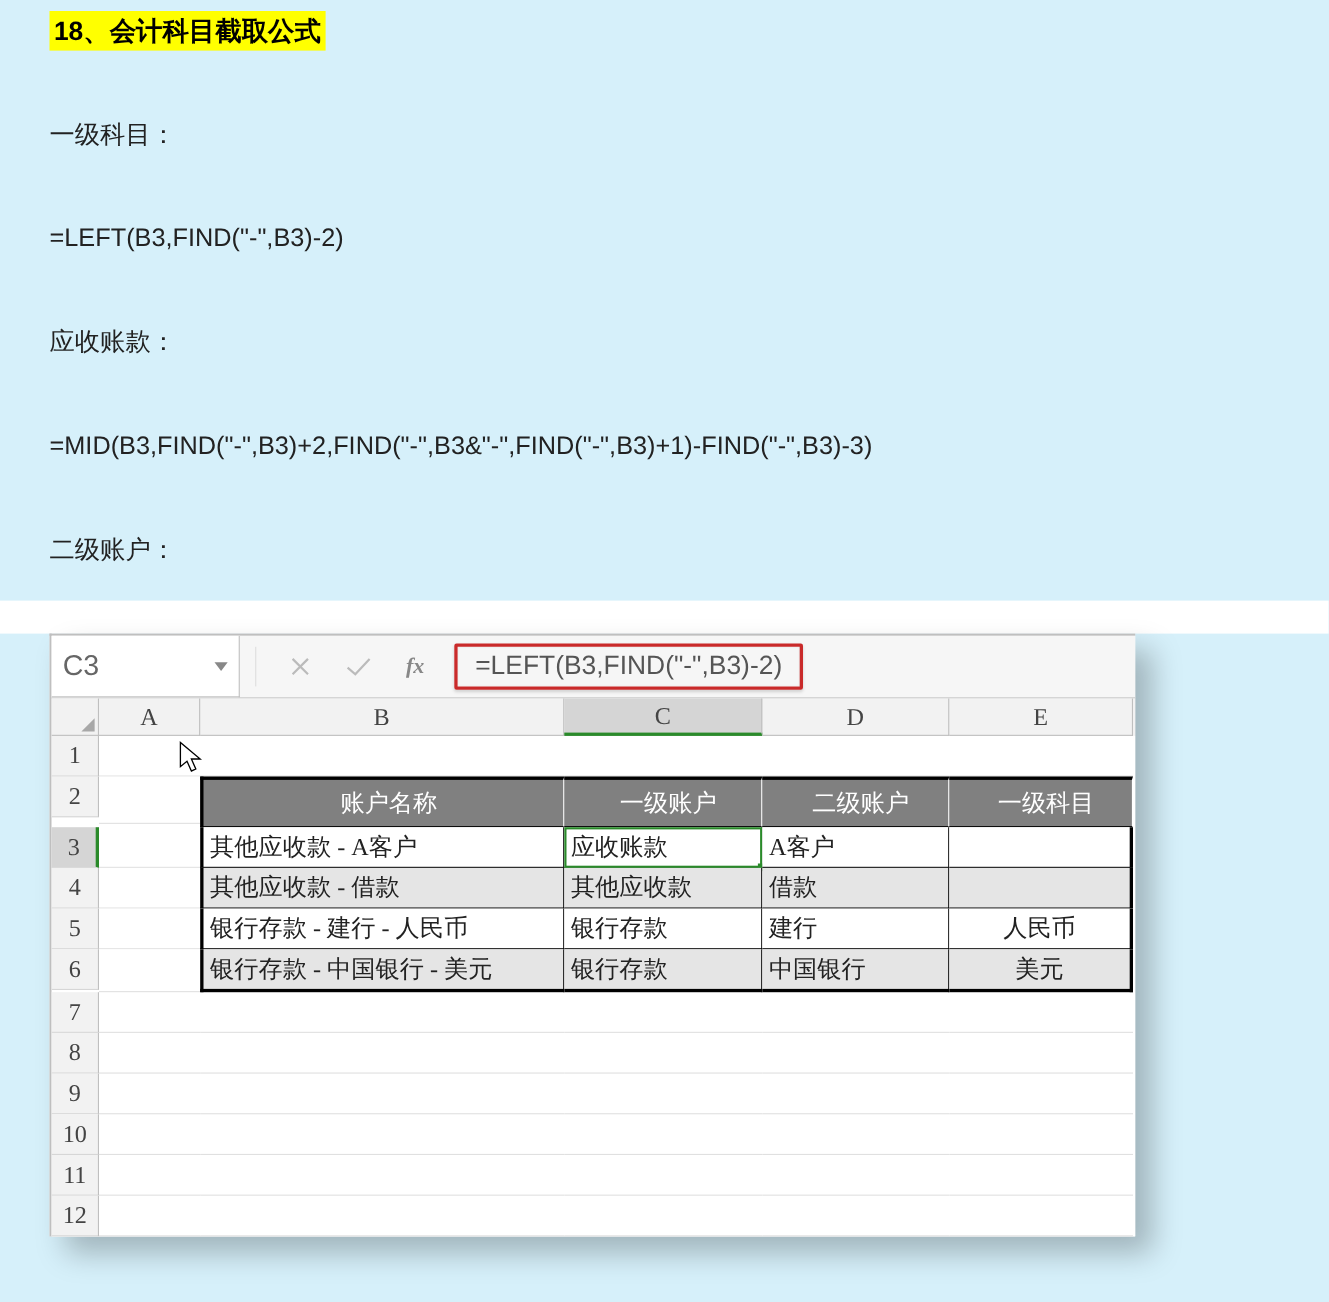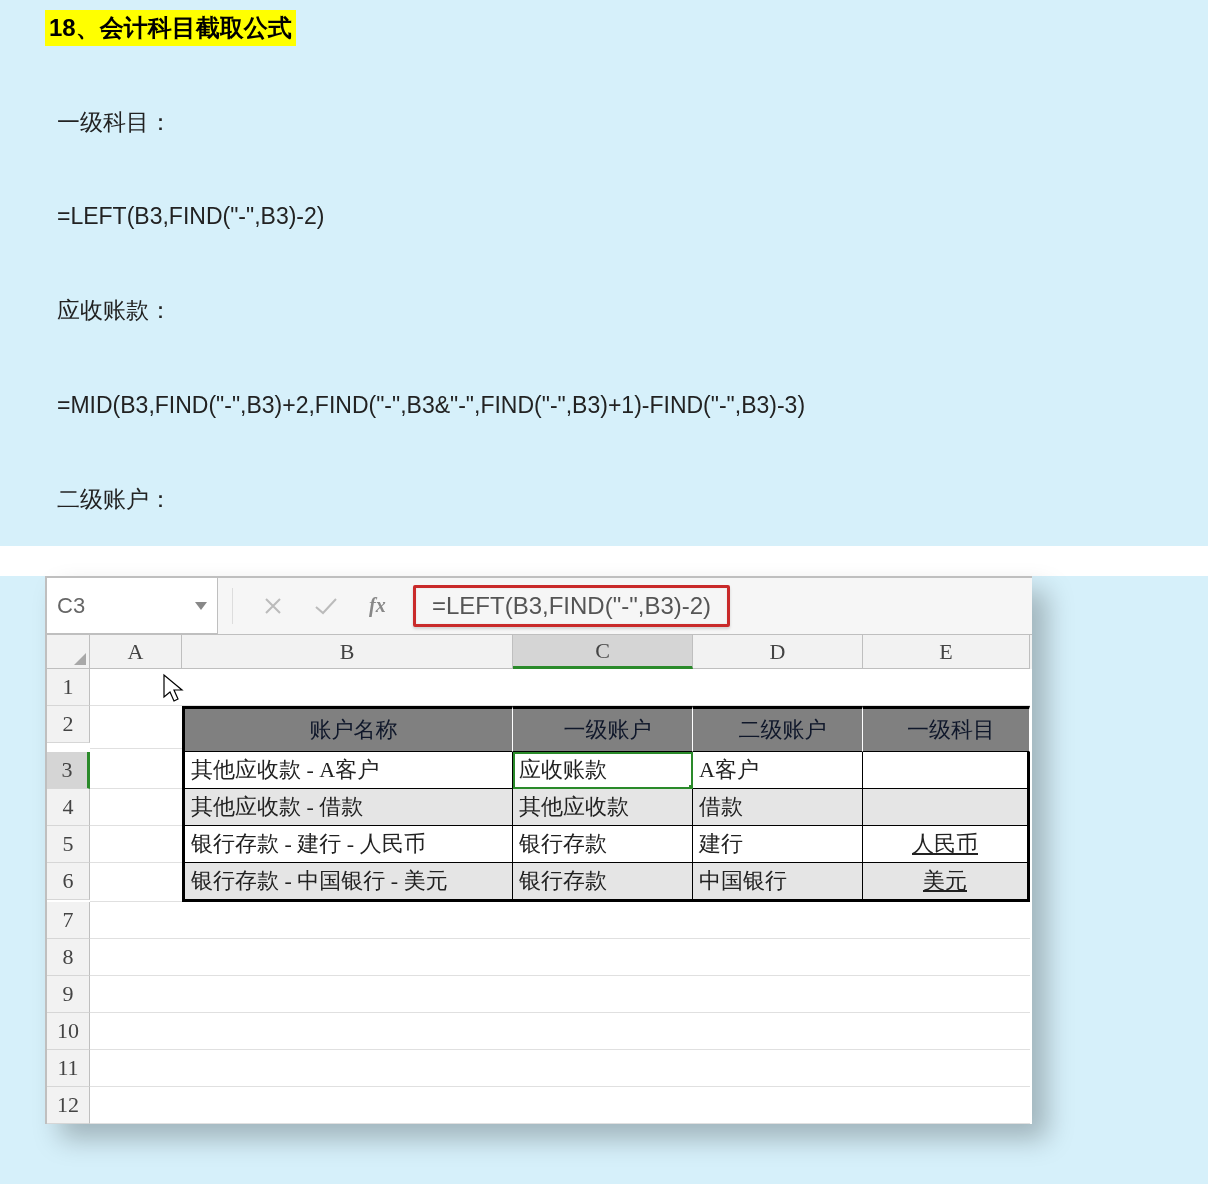--- a/index.html
+++ b/index.html
@@ -28,21 +28,20 @@
     font-size: 24px;
     font-weight: 700;
     padding: 2px 4px;
     color: #000;
   }
   .doc-line {
     font-size: 23px;
     line-height: 1.4;
     margin-top: 62px;
     white-space: nowrap;
-    margin-left: 12px;
   }
   .doc-line:first-of-type { margin-top: 0; }
   .formula {
     font-family: "Segoe UI", Arial, sans-serif;
   }
 
   
   .excel-wrap {
     position: absolute;
     left: 0;
@@ -74,21 +73,21 @@
     border-bottom: 1px solid #bfbfbf;
   }
   .name-box {
     width: 160px;
     display: flex;
     align-items: center;
     background: #fff;
     border: 1px solid #bfbfbf;
     border-left: none;
     border-top: none;
-    font-size: 22px;
+    font-size: 26px;
     font-family: "Segoe UI", Arial, sans-serif;
     color: #666;
     padding-left: 10px;
     position: relative;
   }
   .name-box .tri {
     position: absolute;
     right: 10px;
     top: 50%;
     transform: translateY(-50%);
@@ -185,21 +184,21 @@
   .rowhdr.sel {
     background: #d5d5d5;
     border-right: 3px solid #2a8a2a;
   }
   .cell {
     border-bottom: 1px solid #e0e0e0;
     height: 36px;
   }
   .data-head {
     background: #808080;
-    color: #0f172a;
+    color: #ffffff;
     font-size: 22px;
     font-family: "SimSun","NSimSun", serif;
     text-align: center;
     border-top: 3px solid #000;
     border-bottom: 1px solid #000;
     height: 42px;
     line-height: 42px;
     border-right: 1px solid #fff;
     padding-left: 10px;
   }
@@ -210,21 +209,21 @@
     height: 36px;
     line-height: 36px;
     padding: 0 6px;
     border-right: 1px solid #000;
     border-bottom: 1px solid #000;
     background: #fff;
     text-align: left;
     white-space: nowrap;
     position: relative;
   }
-  .data-cell.center { text-align: center; text-decoration: underline; }
+  .data-cell.center { text-align: center; }
   .data-cell.stripe { background: #e5e5e5; }
   .data-cell.first { border-left: 3px solid #000; }
   .data-cell.last  { border-right: 3px solid #000; }
   .data-cell.botrow { border-bottom: 3px solid #000; }
   .data-cell.active {
     background: #fff;
     outline: 2px solid #2a8a2a;
     outline-offset: -2px;
   }
   .data-cell.active::after {

